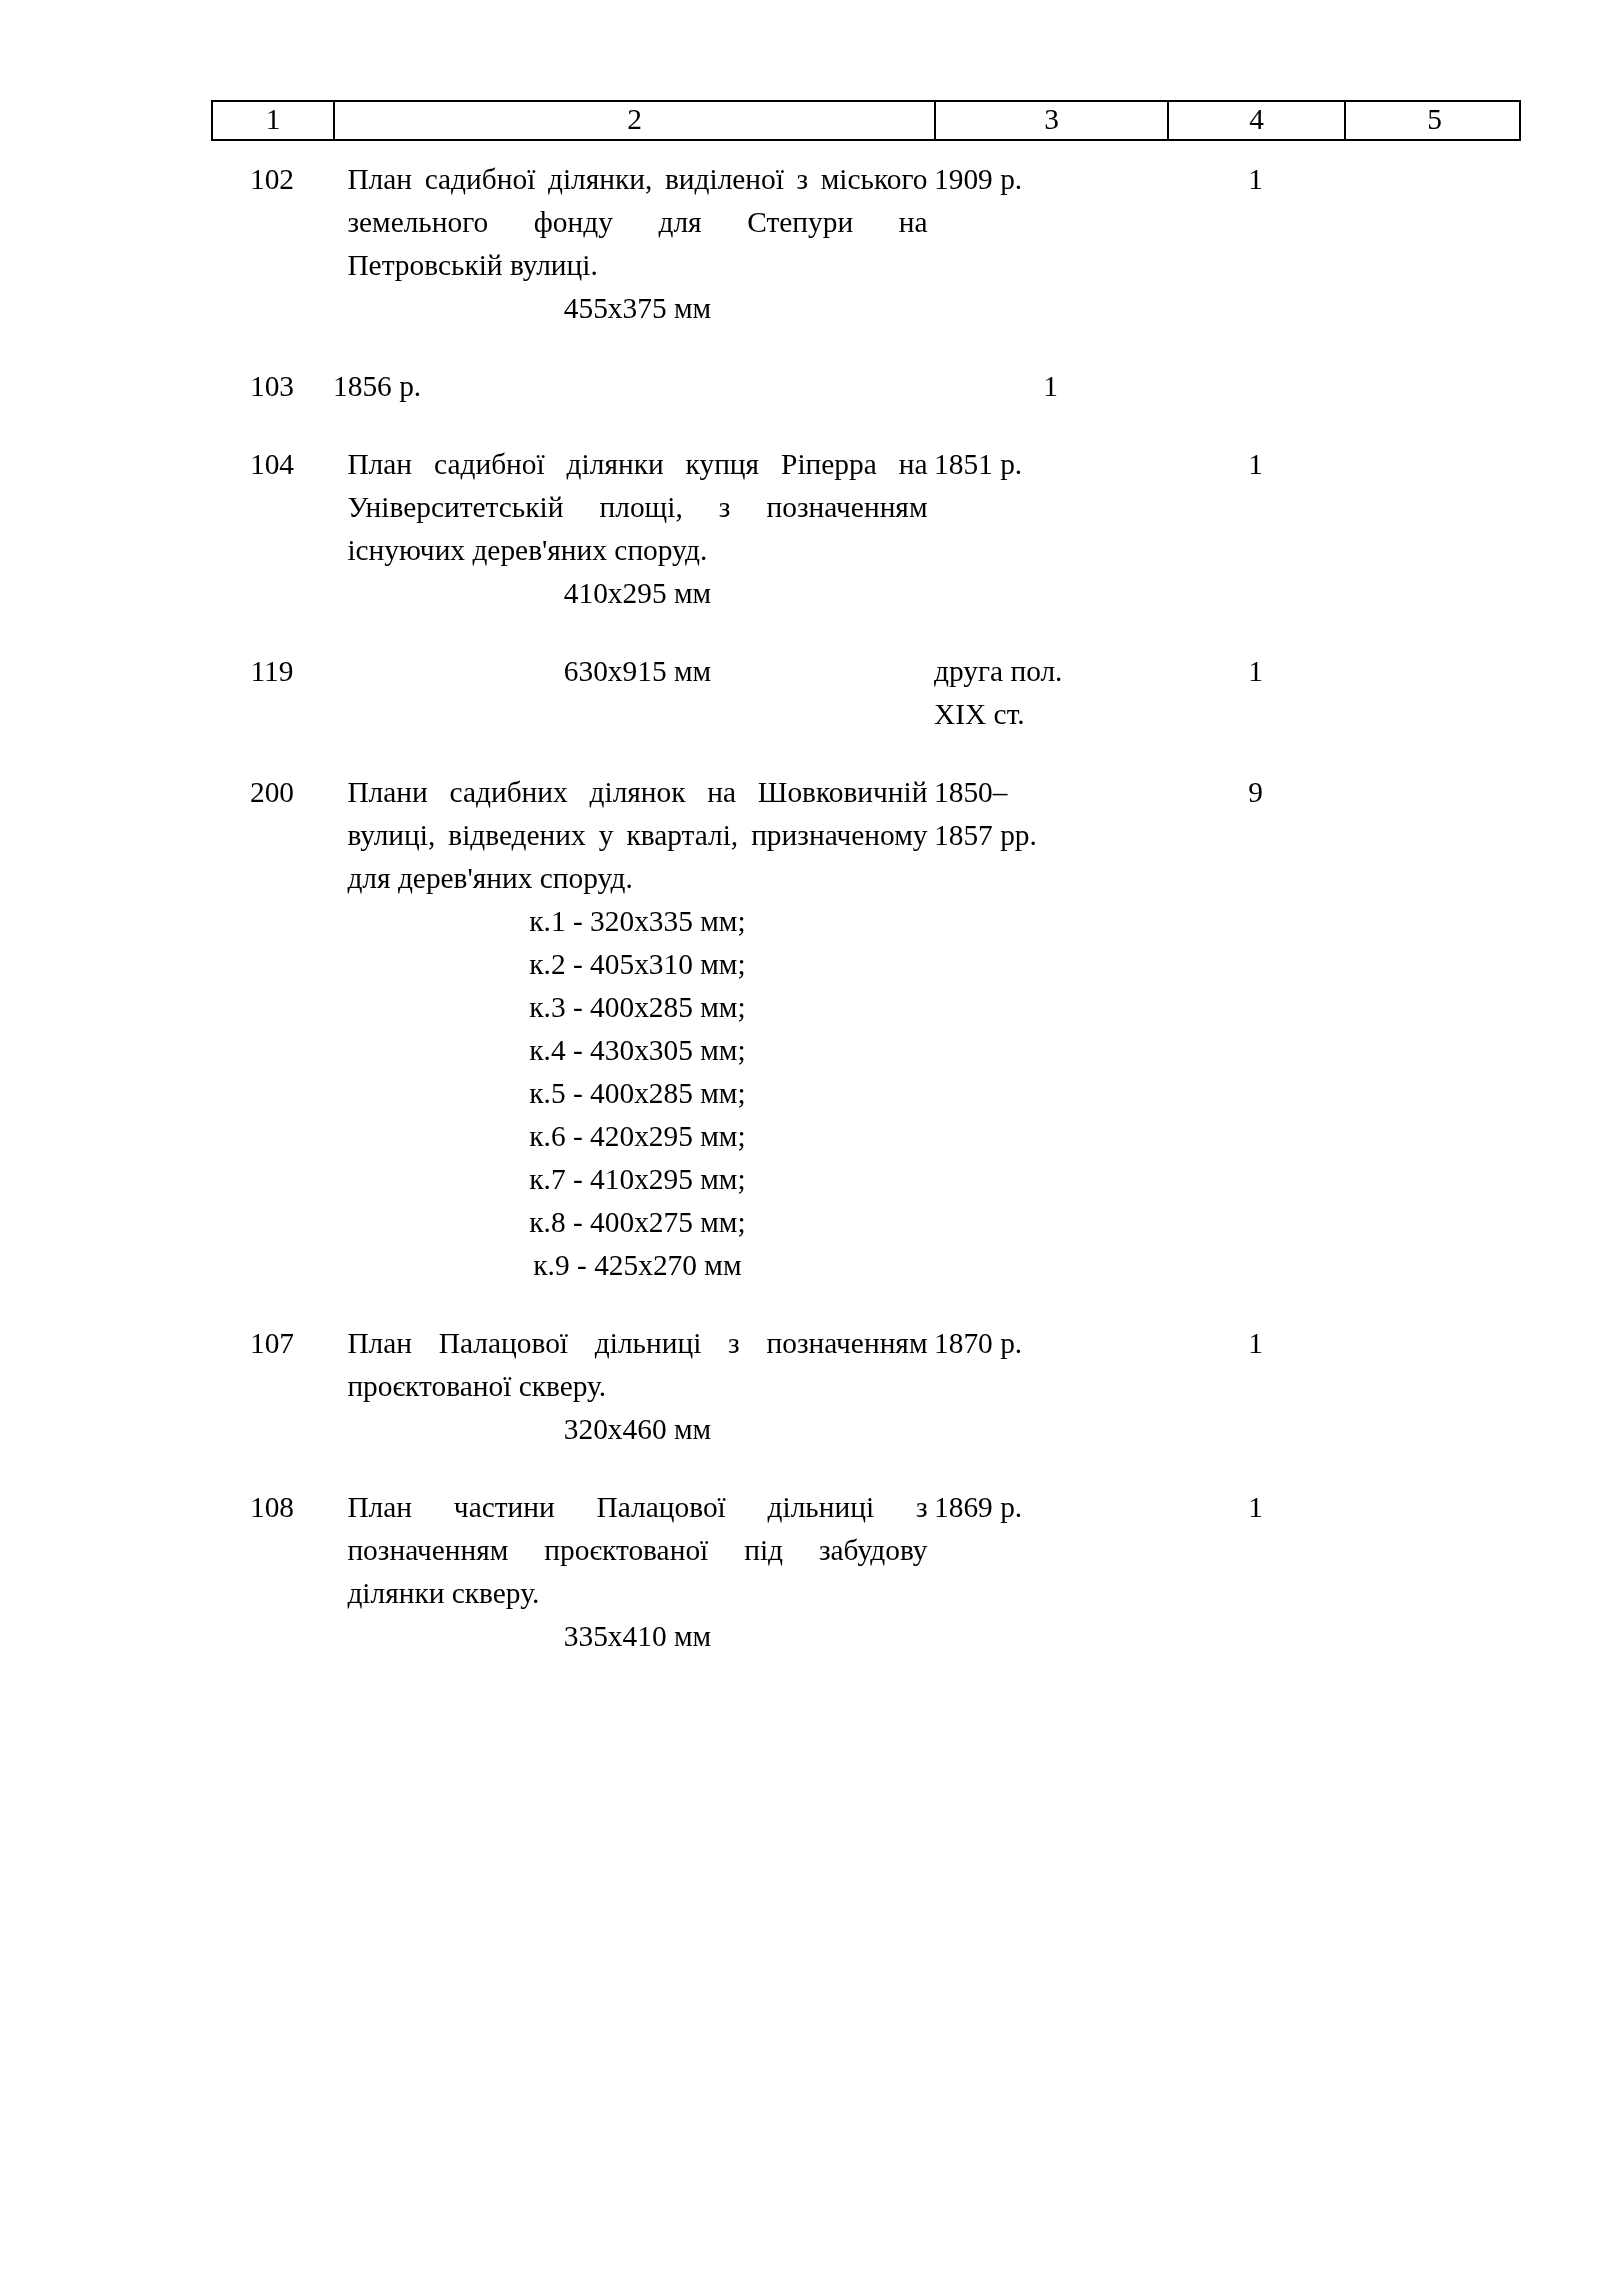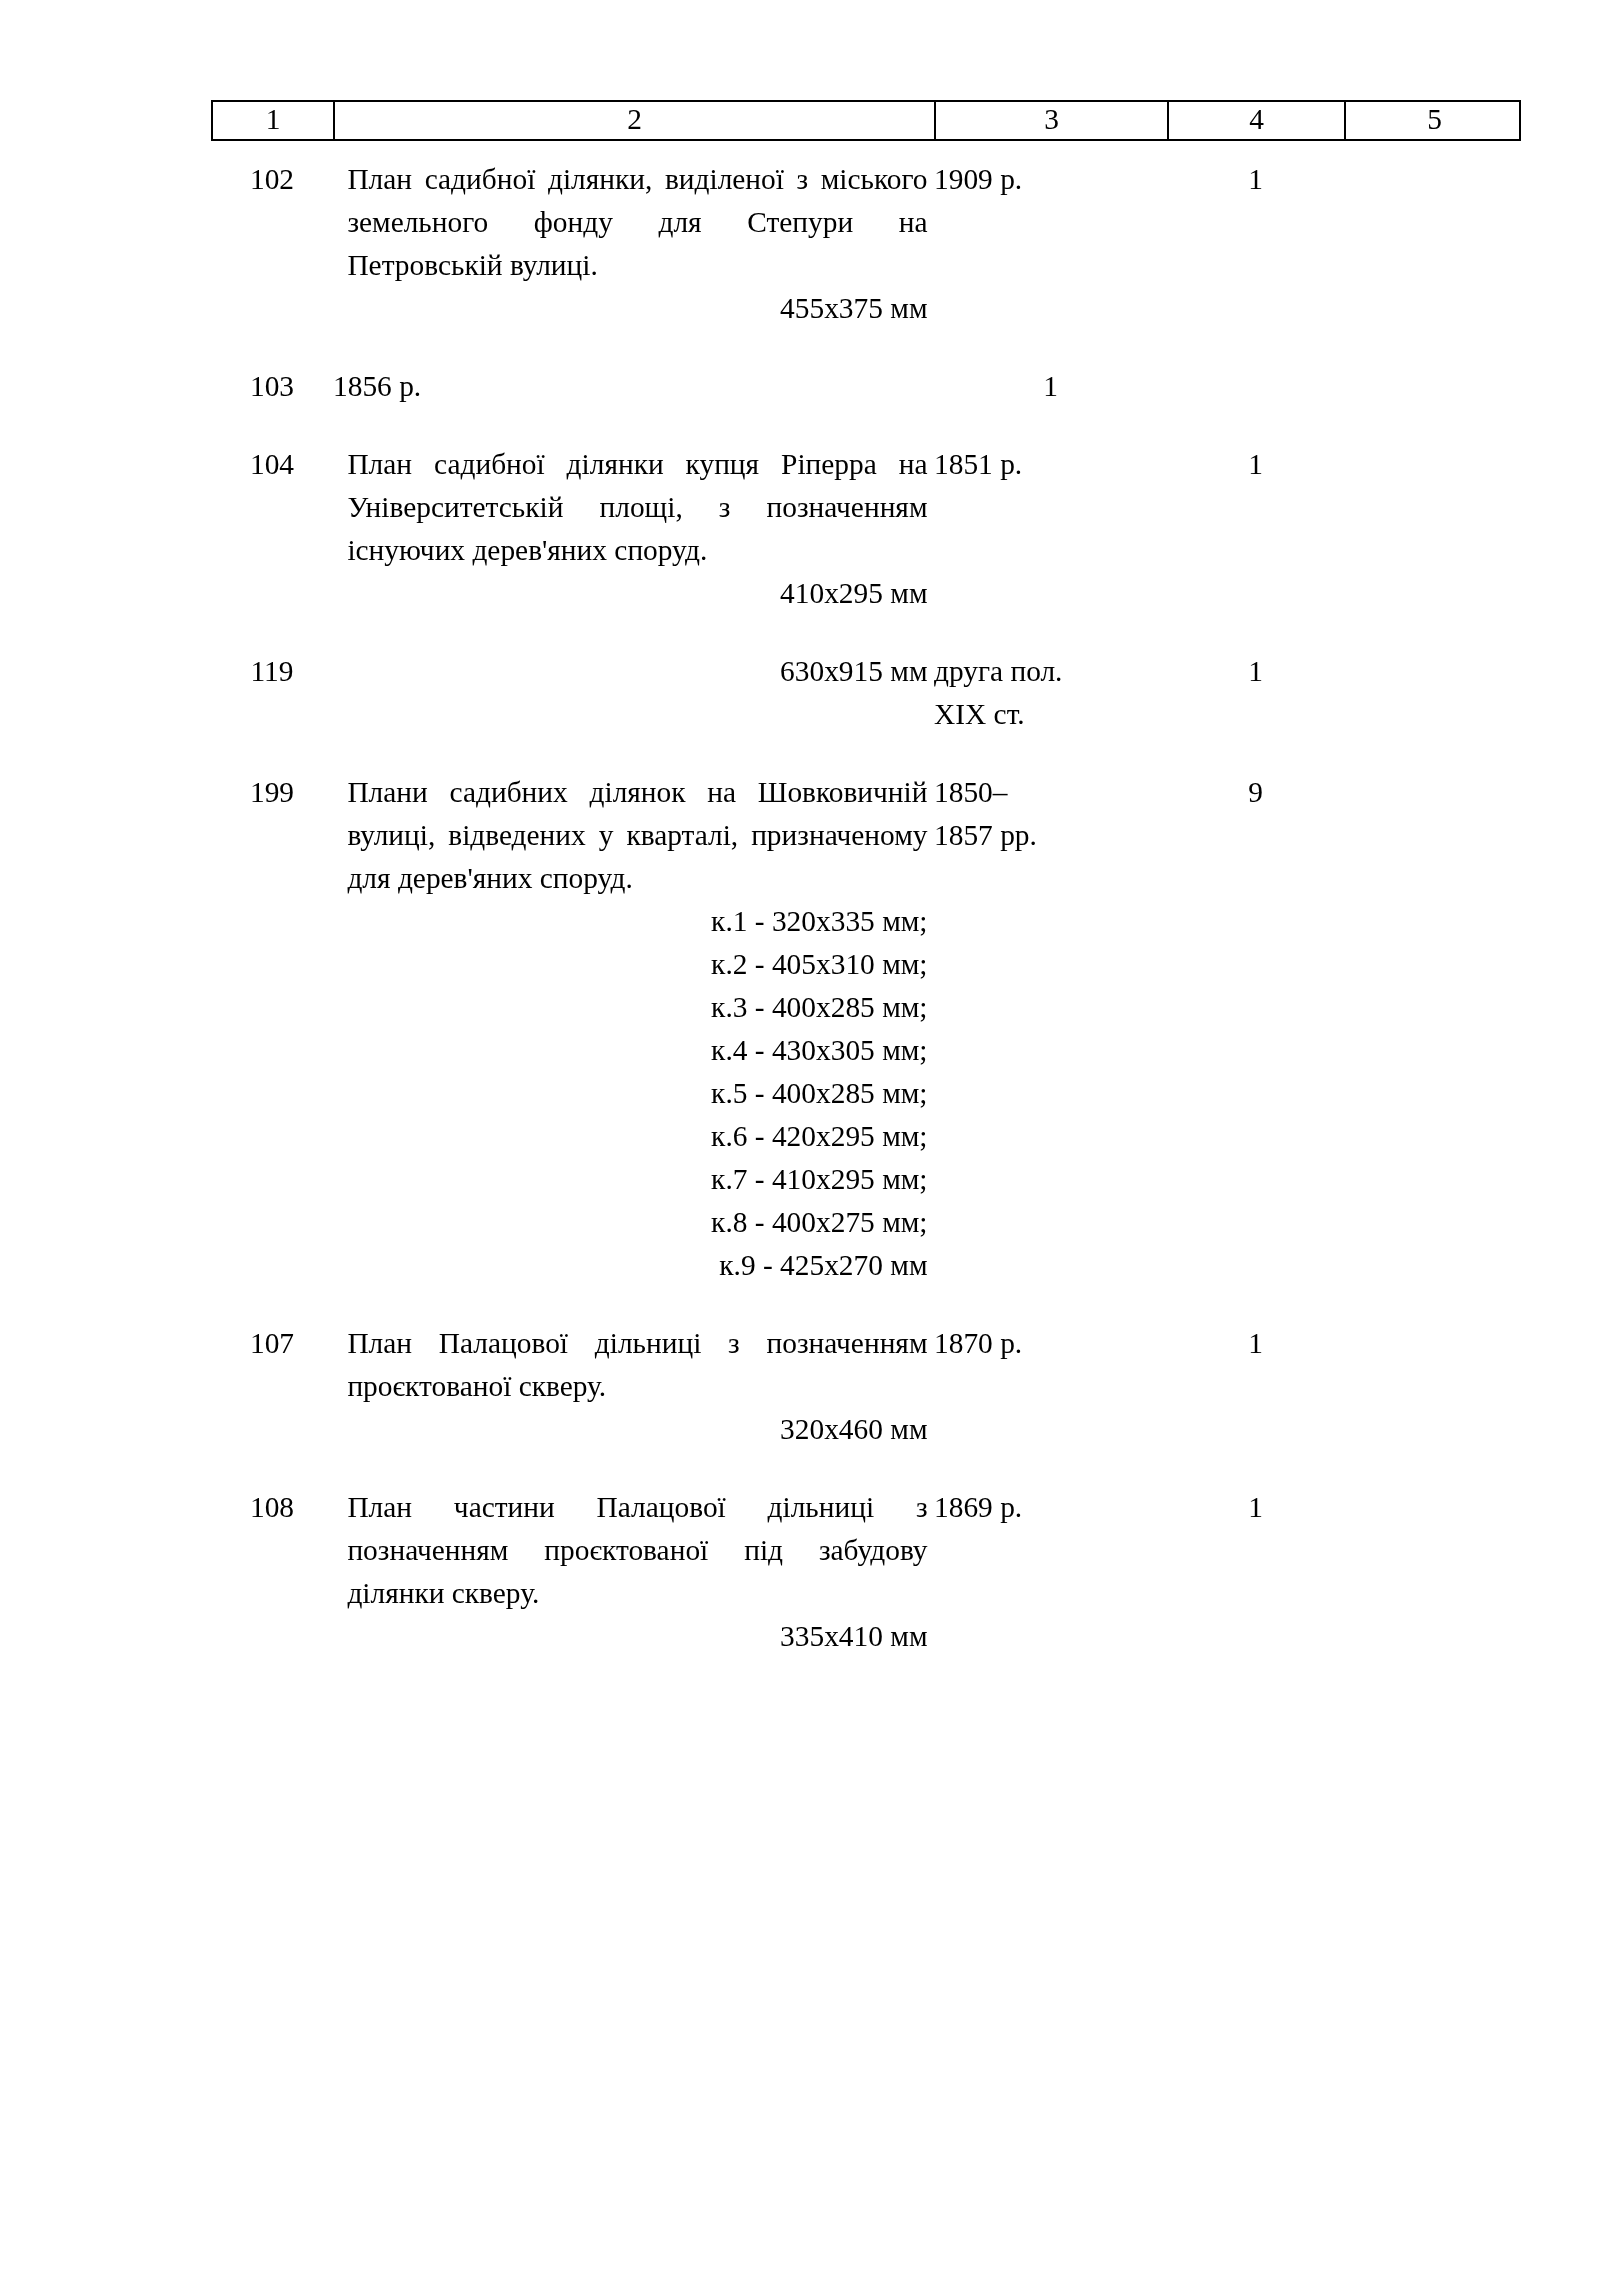--- a/index.html
+++ b/index.html
@@ -35,21 +35,21 @@
   .header-cell:last-child { border-right: none; }
   .body-rows { margin-top: 17px; }
   .entry {
     display: grid;
     grid-template-columns: 122px 601px 233px 177px 177px;
     margin-bottom: 35px;
   }
   .cell-num { text-align: center; }
   .cell-desc { padding: 0 6.5px 0 14.4px; }
   .desc-text { text-align: justify; }
-  .dims { white-space: pre-line; text-align: right; }
+  .dims { white-space: pre-line; text-align: center; }
   .cell-date { text-align: left; white-space: pre-line; }
   .cell-count { text-align: center; }
   .cell-empty { min-height: 0.7px; }
 </style>
 </head>
 <body>
 
 <div class="sheet">
   <div class="table-area">
 
@@ -97,21 +97,21 @@
         <div class="cell-desc">
           <div class="dims">630х915 мм</div>
         </div>
         <div class="cell-date">друга пол.
 XIX ст.</div>
         <div class="cell-count">1</div>
         <div class="cell-empty"></div>
       </div>
 
       <div class="entry">
-        <div class="cell-num">199</div>
+        <div class="cell-num">200</div>
         <div class="cell-desc">
           <div class="desc-text">Плани садибних ділянок на Шовковичній вулиці, відведених у кварталі, призначеному для дерев'яних споруд.</div>
           <div class="dims">к.1 - 320х335 мм;
 к.2 - 405х310 мм;
 к.3 - 400х285 мм;
 к.4 - 430х305 мм;
 к.5 - 400х285 мм;
 к.6 - 420х295 мм;
 к.7 - 410х295 мм;
 к.8 - 400х275 мм;

